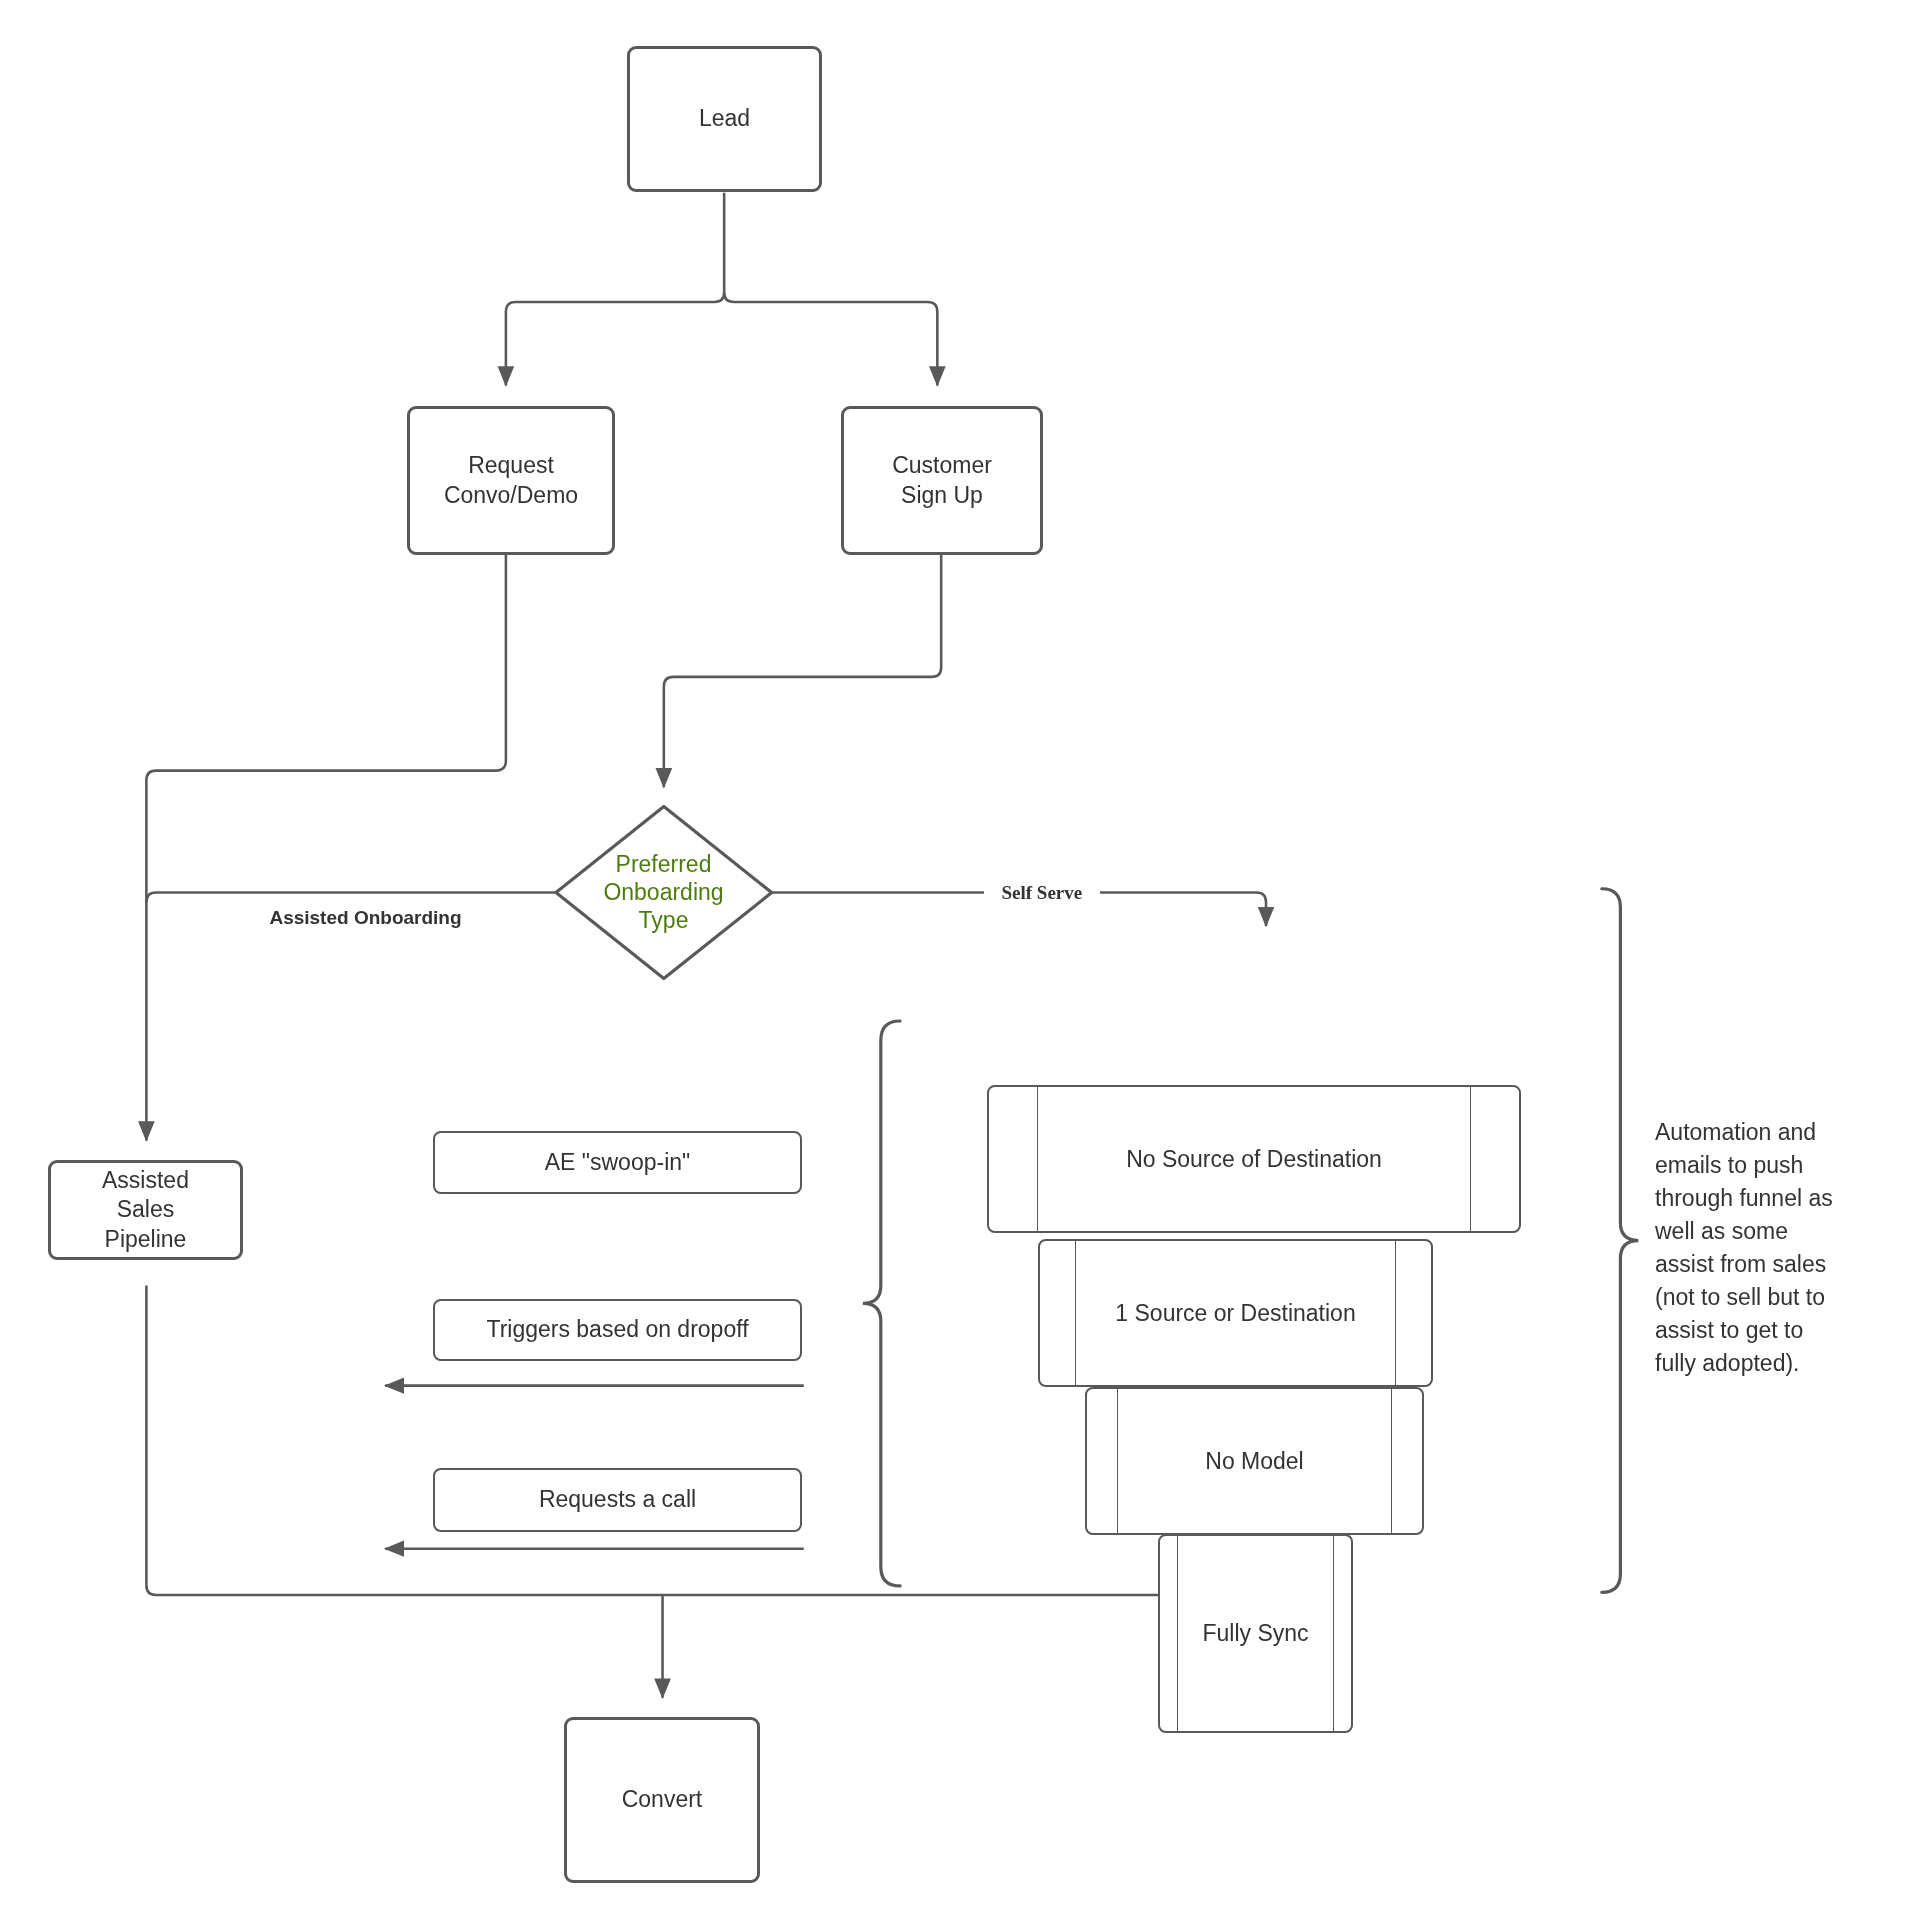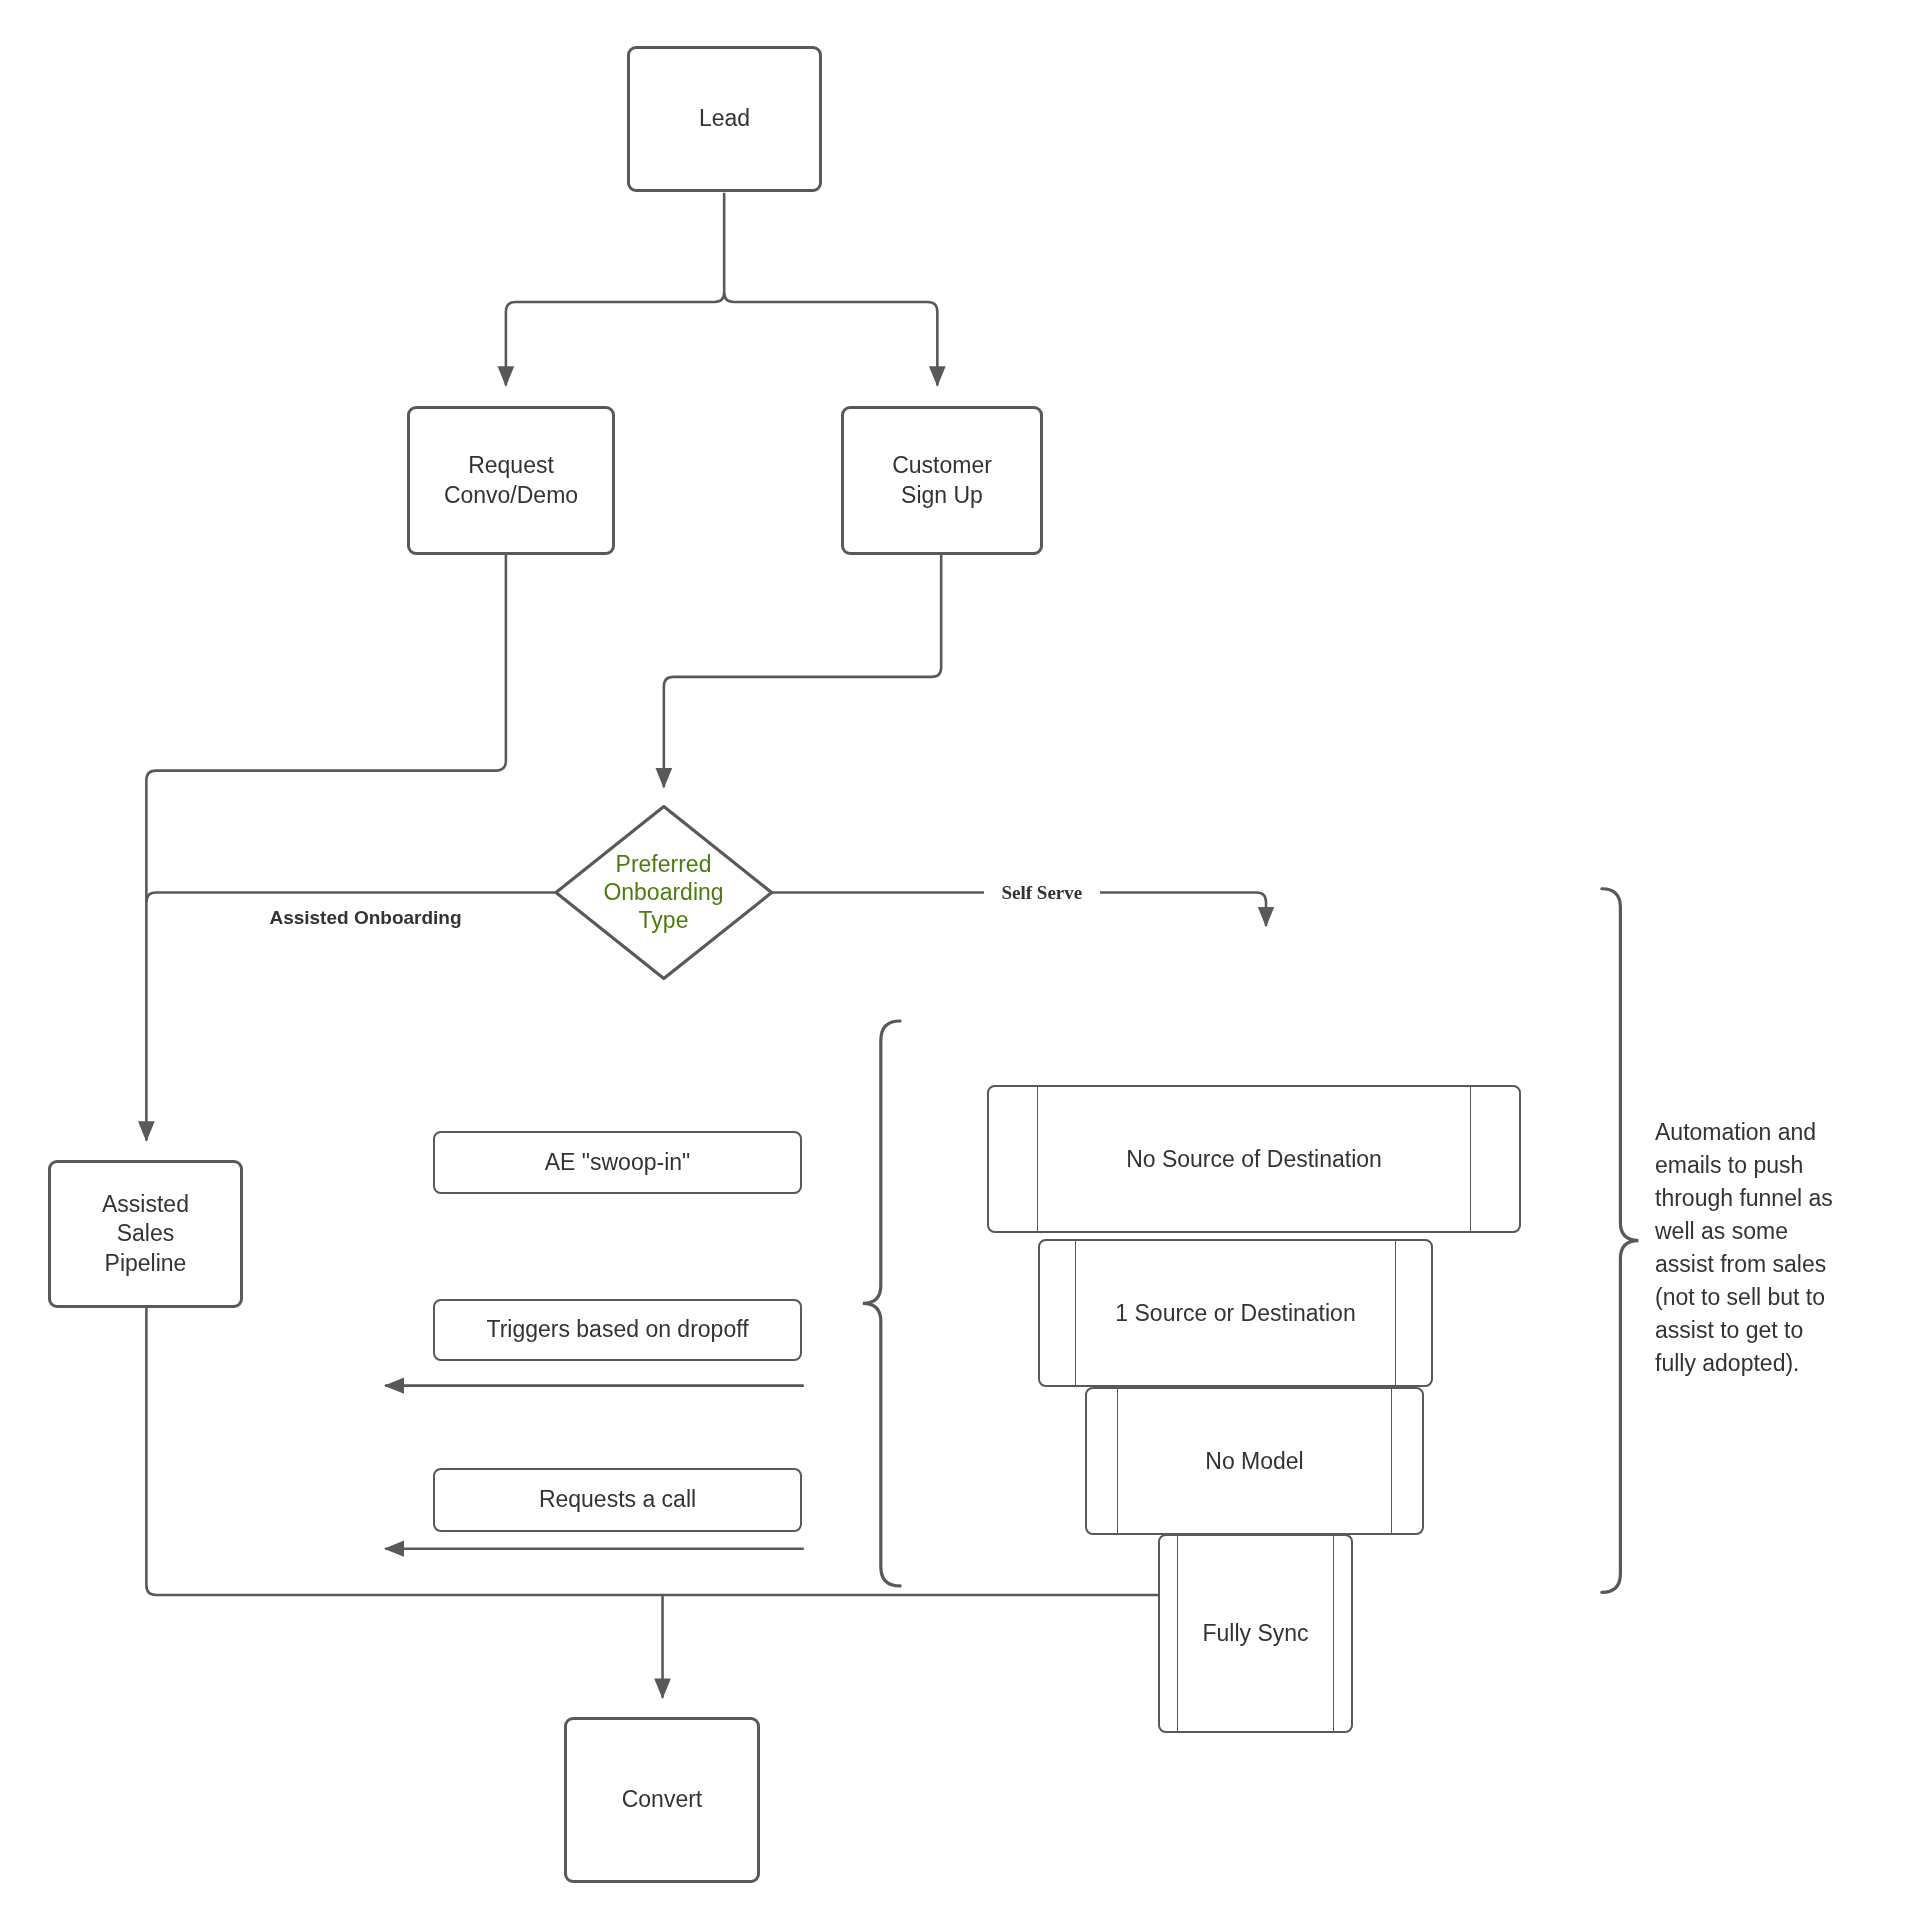--- a/index.html
+++ b/index.html
@@ -140,21 +140,21 @@
   <div class="node" style="left:407px; top:406px; width:208px; height:149px; padding:0 26px;">
     <span>Request Convo/Demo</span>
   </div>
 
   <div class="node" style="left:841px; top:406px; width:202px; height:149px; padding:0 33px;">
     <span>Customer Sign Up</span>
   </div>
 
   <div id="diamond-label">Preferred Onboarding Type</div>
 
-  <div class="node" style="left:48px; top:1160px; width:195px; height:148px; padding:0 42px;">
+  <div class="node" style="left:48px; top:1160px; width:195px; height:100px; padding:0 42px;">
     <span>Assisted Sales Pipeline</span>
   </div>
 
   <div class="node" style="left:564px; top:1717px; width:196px; height:166px;">
     <span>Convert</span>
   </div>
 
   <div class="edge-label" style="left:250px; top:907px; width:231px;">Assisted Onboarding</div>
   <div class="edge-label on-line" style="left:984px; top:878px; width:108px;">Self Serve</div>
 

